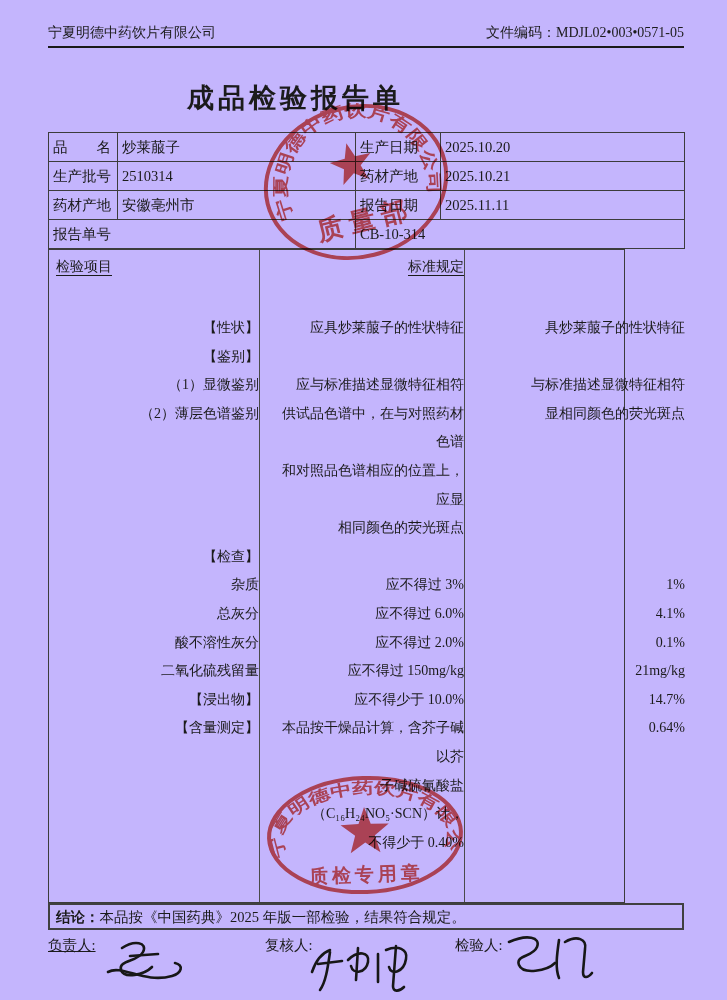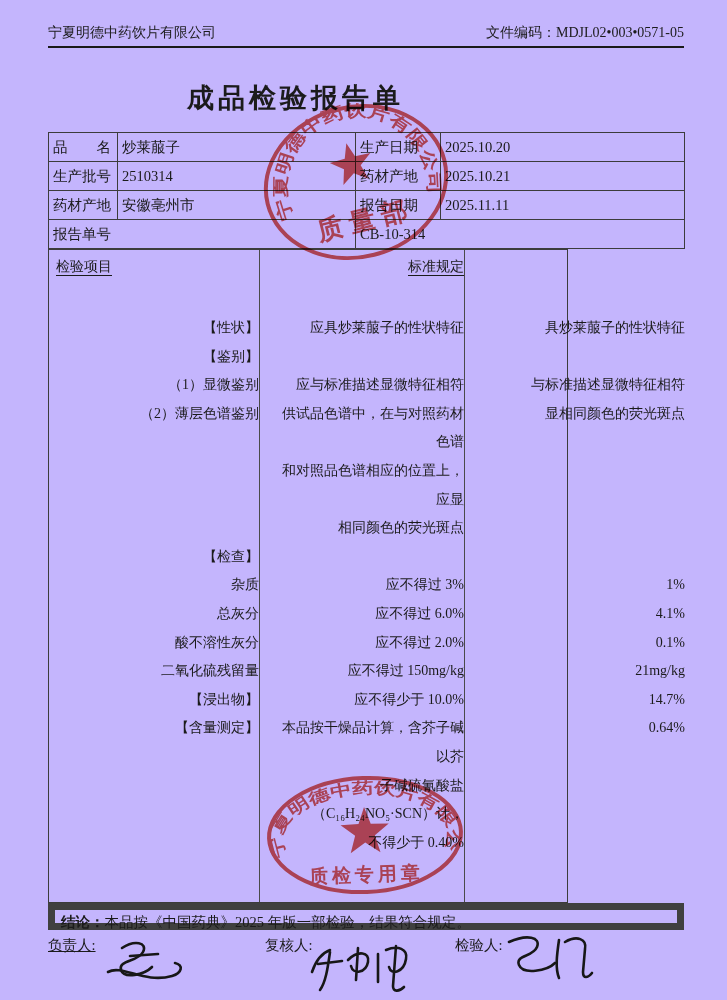--- a/index.html
+++ b/index.html
@@ -11,37 +11,37 @@
   .hdr-rule{position:absolute;top:46px;left:48px;width:636px;height:2px;background:#1a1a1a;}
   .title{position:absolute;top:80px;left:0;width:591px;text-align:center;
          font-size:27px;font-weight:bold;letter-spacing:4px;}
   
   table.info{position:absolute;top:132px;left:48px;width:636px;border-collapse:collapse;
              table-layout:fixed;font-size:14.5px;}
   table.info td{border:1px solid #3c3c3c;height:28px;padding:0 0 0 4px;white-space:nowrap;}
   table.info col.c1{width:69px;}  table.info col.c2{width:238px;}
   table.info col.c3{width:85px;}  table.info col.c4{width:244px;}
   
-  .main{position:absolute;top:249px;left:48px;width:520px;height:654px;
+  .main{position:absolute;top:249px;left:48px;width:577px;height:654px;
         border:1px solid #3c3c3c;box-sizing:border-box;font-size:14px;}
   .vline{position:absolute;top:0;width:1px;height:100%;background:#4a4a4a;}
   .v1{left:210px;} .v2{left:415px;}
   .mhead{position:relative;height:58px;}
   .mhead span{text-decoration:underline;text-underline-offset:4px;}
   .mh1{position:absolute;left:7px;top:8px;}
   .mh2{position:absolute;left:210px;width:205px;top:8px;text-align:right;}
   .mh3{position:absolute;left:415px;width:221px;top:8px;text-align:center;}
   .mbody{padding-top:6px;text-align:right;}
   .mrow{display:grid;grid-template-columns:210px 205px 221px;line-height:28.6px;}
   .mrow .c1{padding-left:7px;}
   .mrow .c2{padding-left:18px;white-space:pre-line;}
   .mrow .c3{padding-left:21px;white-space:pre-line;}
   
   .concl{position:absolute;top:903px;left:48px;width:636px;height:27px;box-sizing:border-box;
-         border:7px solid #404040;line-height:25px;padding-left:6px;font-size:14.5px;white-space:nowrap;}
+         border:2px solid #404040;line-height:25px;padding-left:6px;font-size:14.5px;white-space:nowrap;}
   .concl .b{font-weight:bold;}
   
   .siglabel{position:absolute;top:936px;font-size:14.5px;}
   .sl1{left:48px;text-decoration:underline;} .sl2{left:265px;} .sl3{left:455px;}
   .sig{position:absolute;}
   .sig path{fill:none;stroke:#171717;stroke-width:2.6;stroke-linecap:round;stroke-linejoin:round;}
   
   .stamp{position:absolute;mix-blend-mode:multiply;opacity:0.88;}
   .stamp-top{left:256px;top:92px;transform:rotate(-14deg);}
   .stamp-bot{left:265px;top:773px;transform:rotate(-2deg);}

